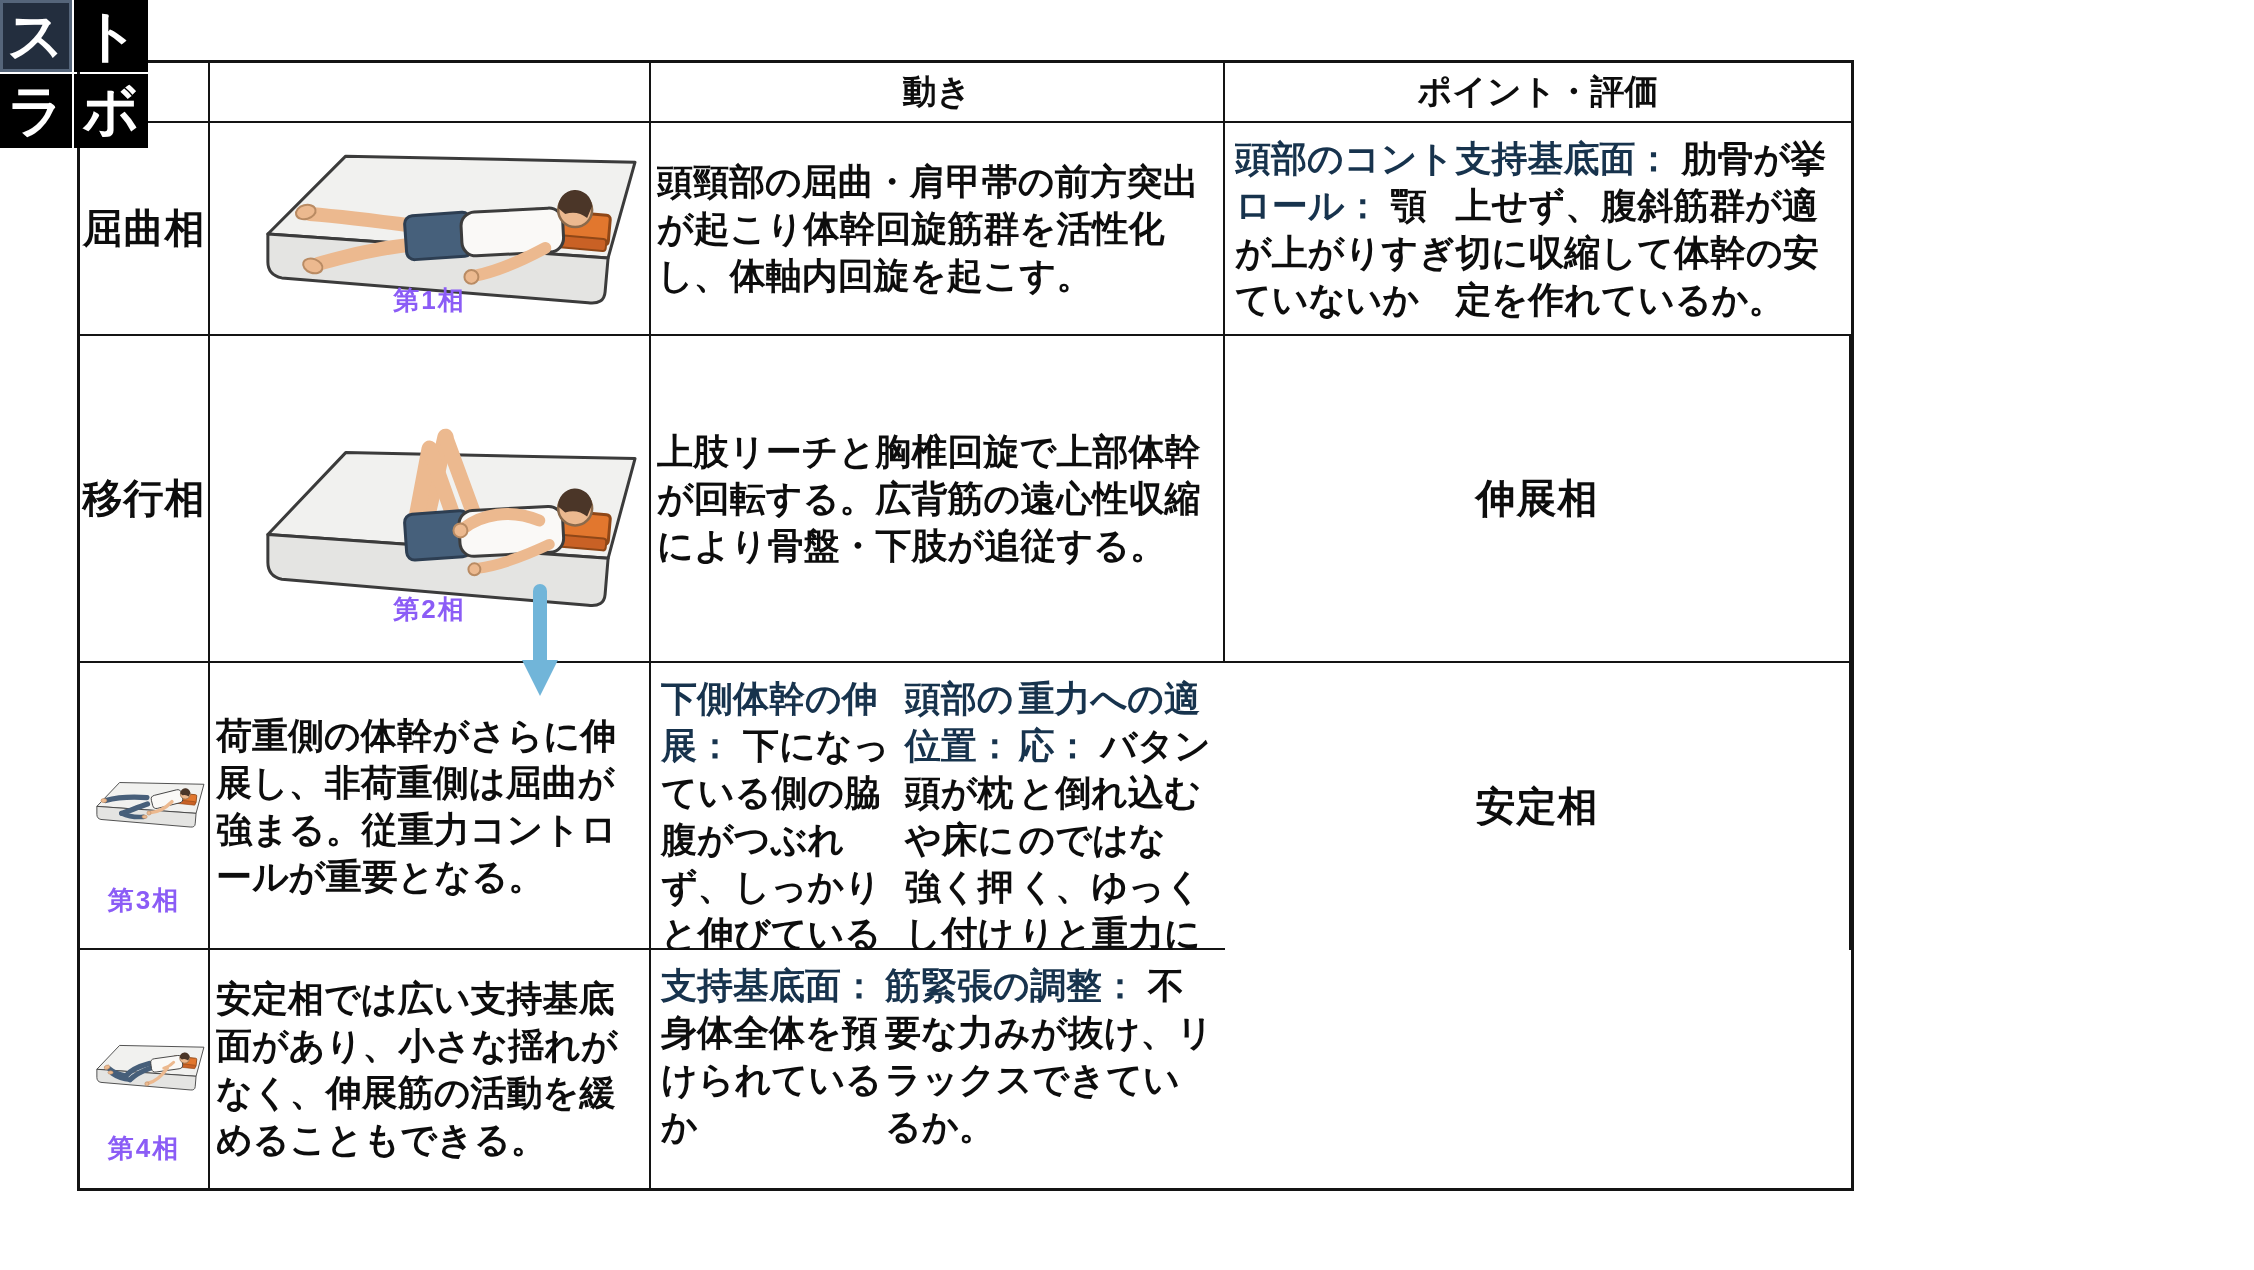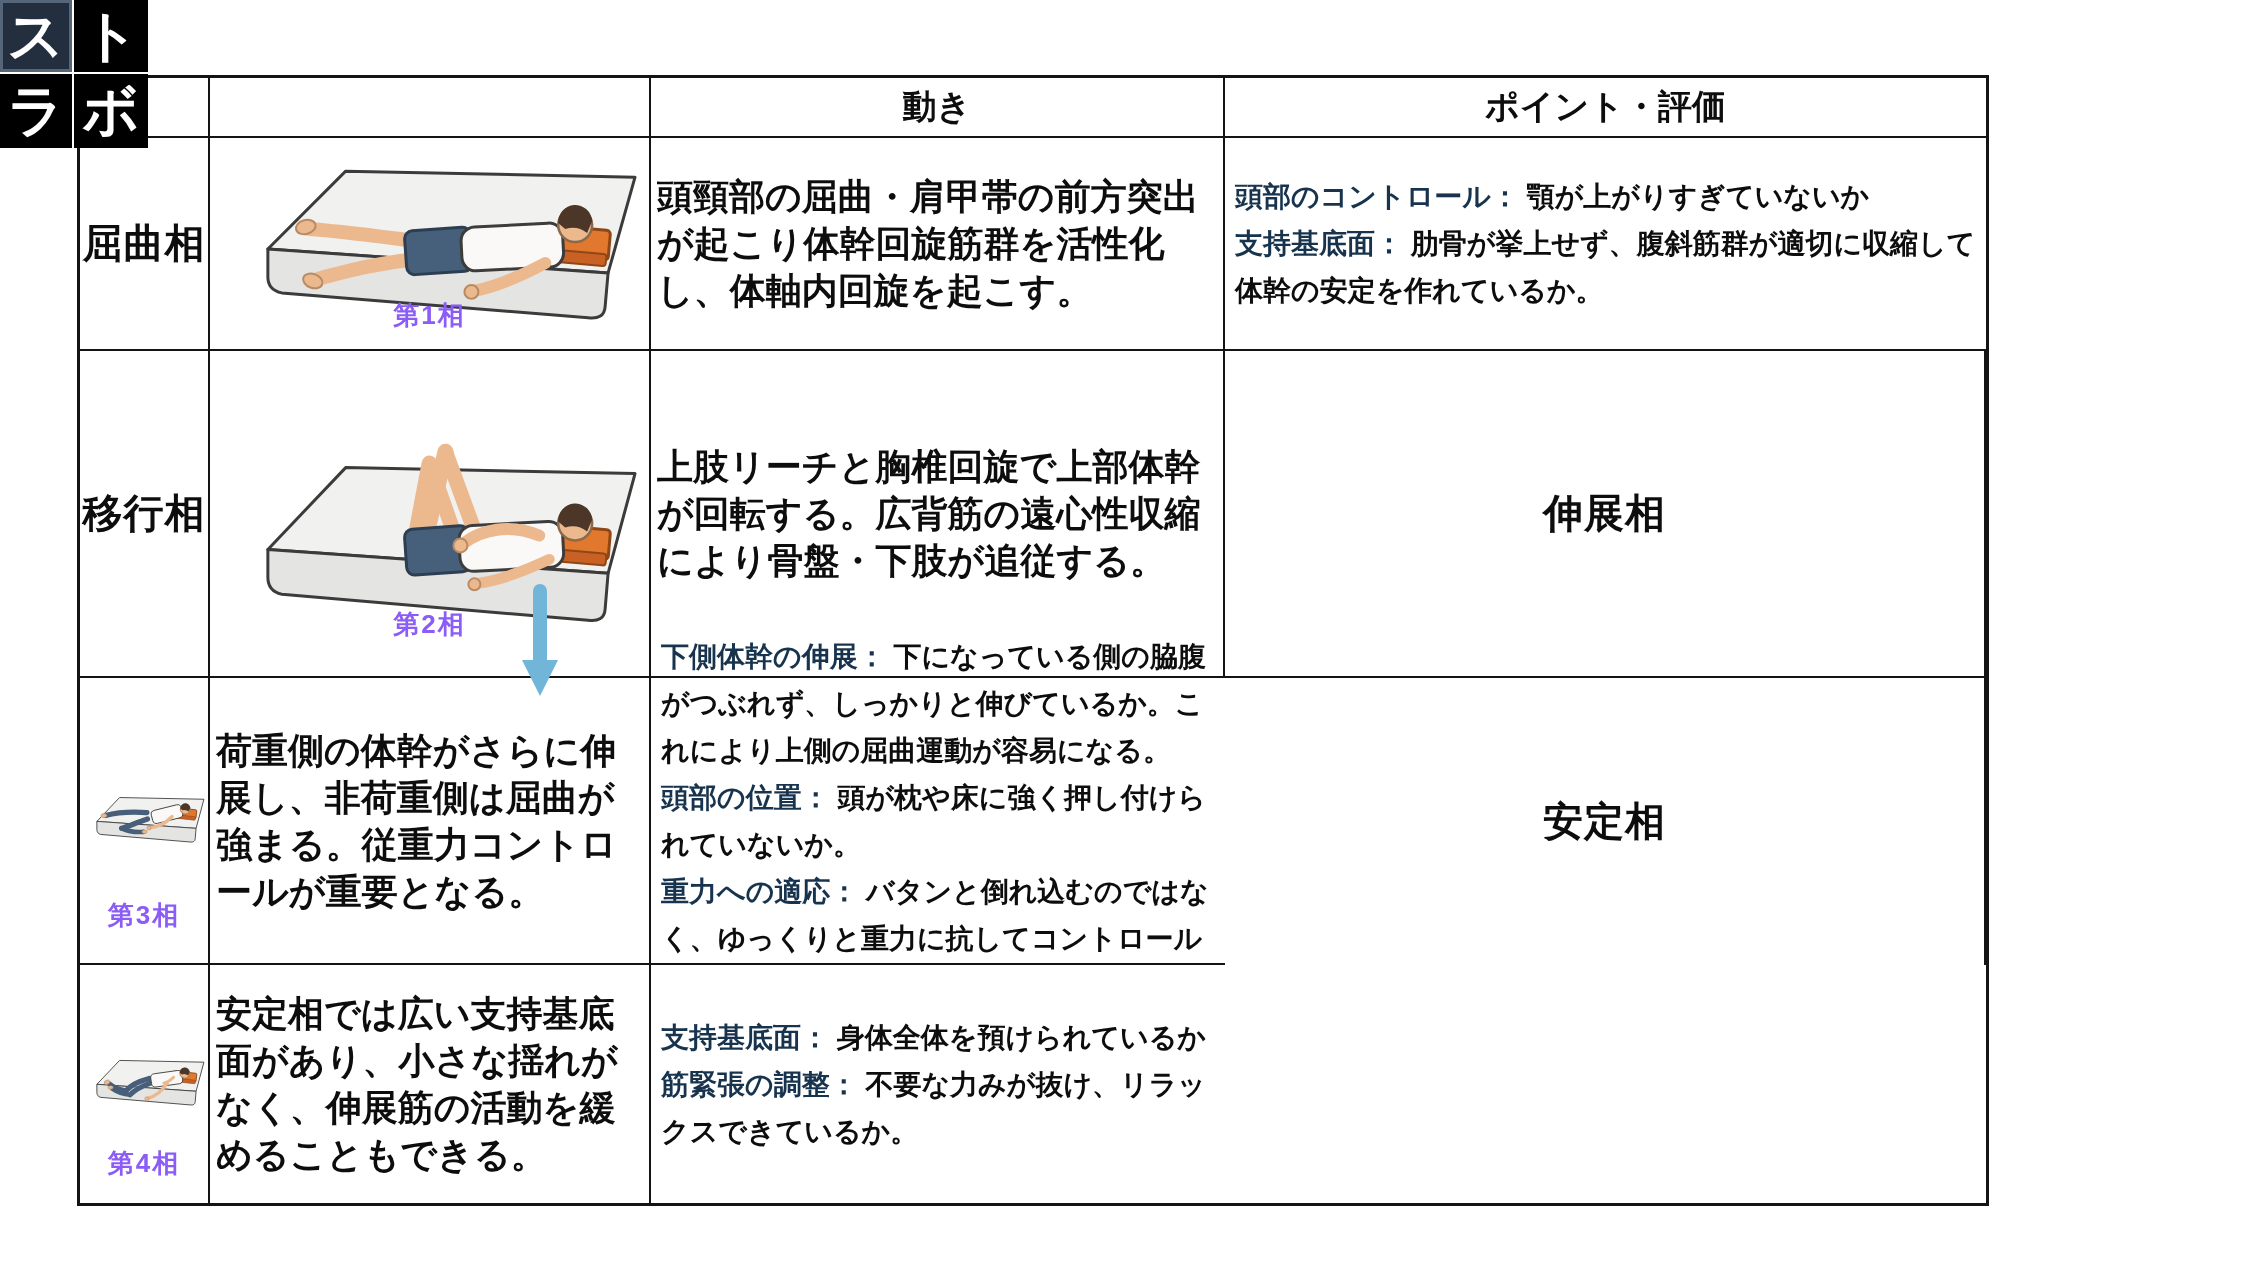--- a/index.html
+++ b/index.html
@@ -7,34 +7,34 @@
           font-family:"Liberation Sans","DejaVu Sans",sans-serif;font-weight:bold;color:#0d0d0d}
 
   
   .logo{position:absolute;left:0;top:0;width:150px;height:150px;display:grid;
         grid-template-columns:72px 74px;grid-template-rows:72px 74px;gap:2px;z-index:30}
   .logo .tile{display:flex;align-items:center;justify-content:center;color:#fff;
               font-size:56px;line-height:1;background:#000}
   .logo .tile.navy{background:#232e3e;box-shadow:inset 0 0 0 3px #55657a}
 
   
-  .table{position:absolute;left:77px;top:75px;width:1912px;height:1131px;background:#fff;
+  .table{position:absolute;left:77px;top:60px;width:1777px;height:1131px;background:#fff;
          display:grid;grid-template-columns:130px 441px 574px 1fr;
          grid-template-rows:60px 213px 327px 287px 1fr;
          border:3px solid #141414;box-sizing:border-box;z-index:1}
   .cell{border-right:2px solid #141414;border-bottom:2px solid #141414;box-sizing:border-box;
         position:relative;background:#fff}
   .cell.last-col{border-right:none}
   .cell.last-row{border-bottom:none}
 
   .h{display:flex;align-items:center;justify-content:center;font-size:34px;color:#0d0d0d}
   .c-phase{display:flex;align-items:center;justify-content:center;font-size:40px;letter-spacing:1px}
   .c-move{display:flex;align-items:center;padding:14px 6px;font-size:36px;line-height:47px}
-  .c-pts{display:flex;flex-direction:column;justify-content:center;padding:19px 10px;
-         font-size:28px;line-height:47px}
+  .c-pts{display:flex;flex-direction:row;justify-content:center;padding:12px 10px;
+         font-size:36px;line-height:47px}
   .pt{margin:0}
   .pl{color:#17334d}
   .pb{color:#0d0d0d}
 
   .c-img svg{position:absolute;inset:0;width:100%;height:100%}
   .caption{position:absolute;left:50%;transform:translateX(-50%);color:#8b5cf6;
            font-size:26px;letter-spacing:2px;white-space:nowrap;z-index:3}
   .cap1{bottom:16px}.cap2{bottom:34px}.cap3{bottom:30px}.cap4{bottom:22px}
 
   

